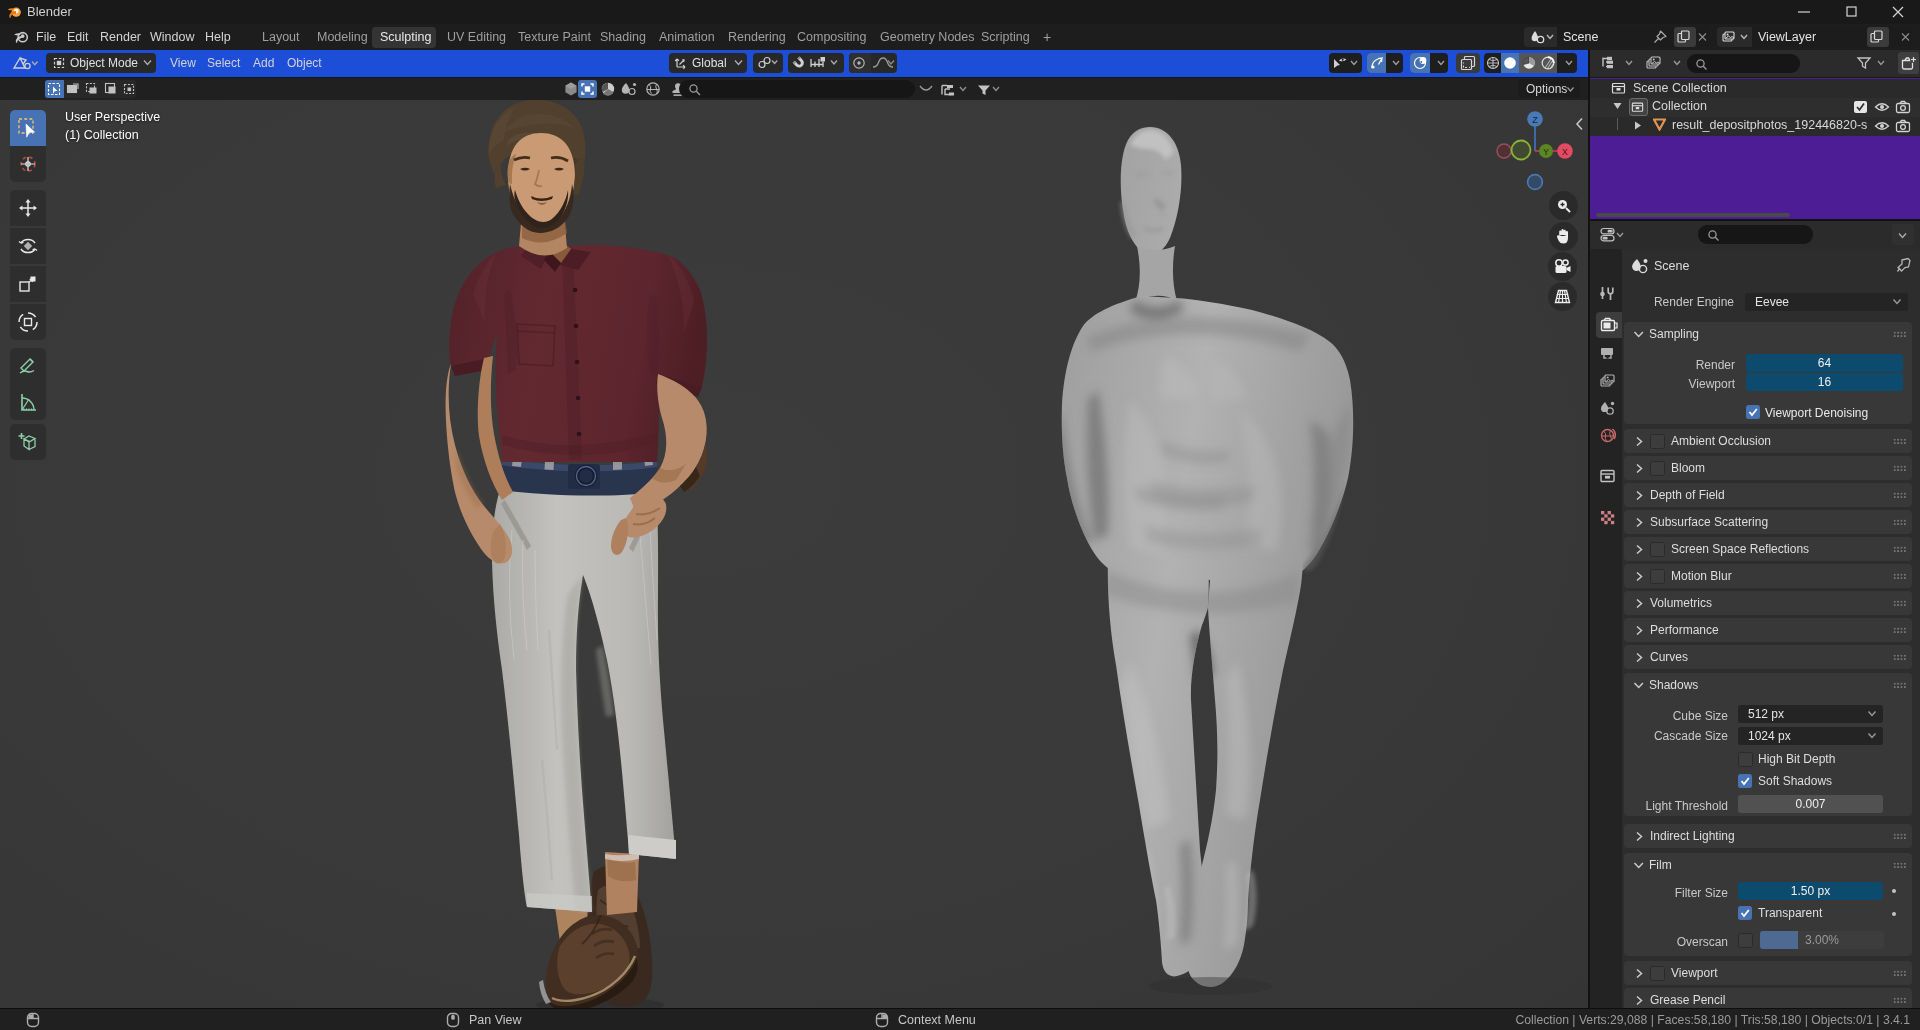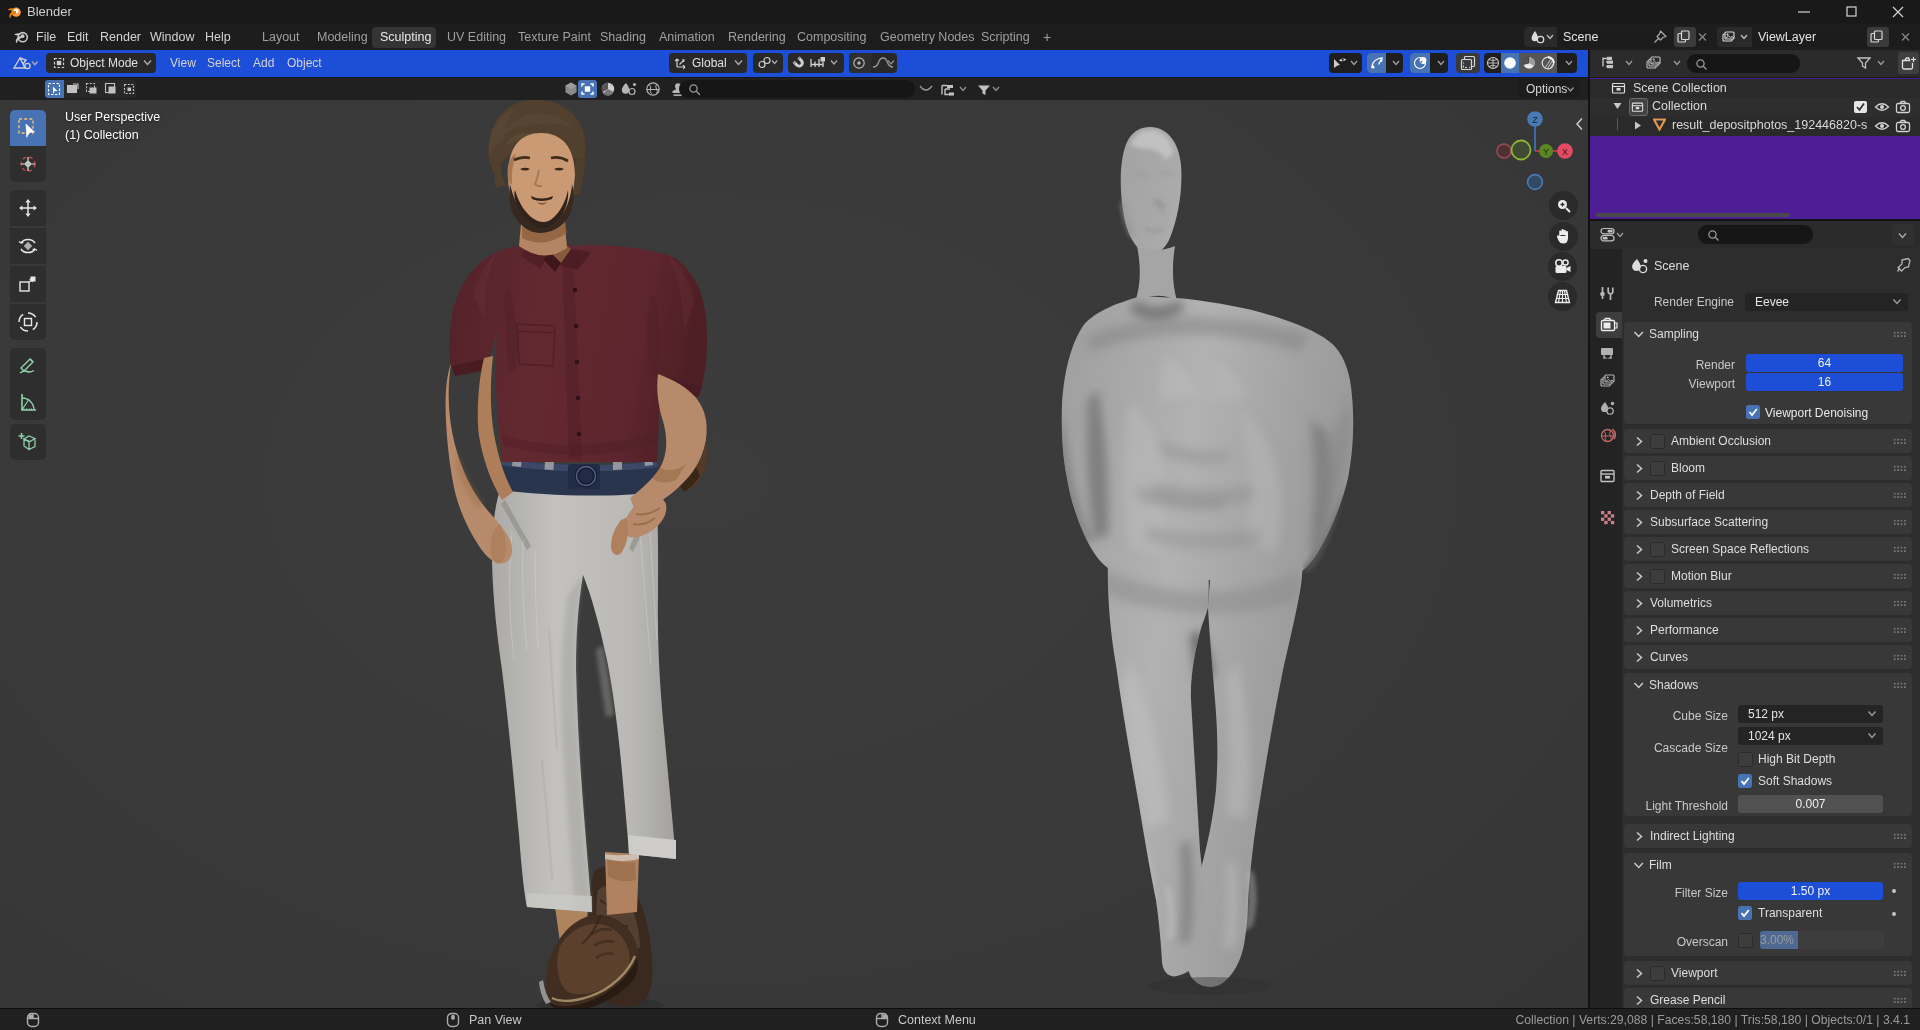--- a/index.html
+++ b/index.html
@@ -13,21 +13,21 @@
 #props{position:absolute;left:1622px;top:249px;width:298px;height:759px;background:#2d2d2d;overflow:hidden}
 #propshead{position:absolute;left:1590px;top:221px;width:330px;height:28px;background:#2b2b2b;border-bottom:1px solid #191919}
 #propstabs{position:absolute;left:1590px;top:249px;width:32px;height:759px;background:#232323}
 #statusbar{position:absolute;left:0;top:1008px;width:1920px;height:22px;background:#202020;border-top:1px solid #0e0e0e}
 .vborder{position:absolute;left:1588px;top:50px;width:2px;height:958px;background:#121212}
 .hborder{position:absolute;left:1590px;top:219px;width:330px;height:2px;background:#121212}
 .t{position:absolute;white-space:nowrap}
 .pbox{position:absolute;left:2px;width:288px;background:#383838;border-radius:4px}
 .lab{position:absolute;font-size:12px;color:#c8c8c8;text-align:center;white-space:nowrap}
 .phl{position:absolute;font-size:12px;color:#dedede;white-space:nowrap}
-.slider{position:absolute;background:#1d4ed8;border-radius:3px;color:#f0f0f0;font-size:12px;text-align:center;height:18px;line-height:18px}
+.slider{position:absolute;background:#0c4a6e;border-radius:3px;color:#f0f0f0;font-size:12px;text-align:center;height:18px;line-height:18px}
 .drop{position:absolute;background:#242424;border-radius:3px;color:#e4e4e4;font-size:12px;height:18px;line-height:18px}
 .cb{position:absolute;width:13px;height:13px;border-radius:2.5px;background:#3d3d3d;border:1px solid #2a2a2a}
 .cbc{position:absolute;width:14px;height:14px;border-radius:2.5px;background:#4772b3}
 .grip{position:absolute;width:13px;height:7px;background-image:radial-gradient(#777 34%,transparent 40%);background-size:3.4px 3.4px;right:6px}
 .dot{position:absolute;width:4px;height:4px;border-radius:2px;background:#c4c4c4}
 .menu{color:#d3d3d3;font-size:12.5px}
 .tab{color:#9f9f9f;font-size:12.5px}
 .tabactive{color:#e8e8e8;font-size:12.5px}
 </style>
 </head>
@@ -738,21 +738,21 @@
     <svg class="abs" style="left:9px;top:8px" width="12" height="10" viewBox="0 0 12 10">
         <path d="M1.5 2 l4.2 4.5 4.2-4.5" fill="none" stroke="#ccc" stroke-width="1.5"></path>
       </svg>
     <div class="phl" style="left:25px;top:5px">Shadows</div>
     <div class="grip" style="top:9px"></div>
     <div class="lab" style="right:184px;top:36px">Cube Size</div>
     <div class="drop" style="left:114px;top:32px;width:145px"><span style="padding-left:10px">512 px</span>
       <svg class="abs" style="right:5px;top:5px" width="11" height="9" viewBox="0 0 11 9">
           <path d="M1.5 1.5 l3.5 4 3.5-4" fill="none" stroke="#9a9a9a" stroke-width="1.4"></path>
         </svg></div>
-    <div class="lab" style="right:184px;top:68px">Cascade Size</div>
+    <div class="lab" style="right:184px;top:56px">Cascade Size</div>
     <div class="drop" style="left:114px;top:54px;width:145px"><span style="padding-left:10px">1024 px</span>
       <svg class="abs" style="right:5px;top:5px" width="11" height="9" viewBox="0 0 11 9">
           <path d="M1.5 1.5 l3.5 4 3.5-4" fill="none" stroke="#9a9a9a" stroke-width="1.4"></path>
         </svg></div>
     <div class="cb" style="left:114px;top:79px"></div>
     <div class="phl" style="left:134px;top:79px">High Bit Depth</div>
     <div class="cbc" style="left:114px;top:101px"><svg width="14" height="14" viewBox="0 0 14 14">
           <path d="M3.5 7 l2.5 3 L10.8 4" fill="none" stroke="#fff" stroke-width="1.8"></path>
         </svg></div>
     <div class="phl" style="left:134px;top:101px">Soft Shadows</div>
@@ -778,21 +778,21 @@
     <div class="dot" style="left:268px;top:36px"></div>
     <div class="cbc" style="left:114px;top:53px"><svg width="14" height="14" viewBox="0 0 14 14">
           <path d="M3.5 7 l2.5 3 L10.8 4" fill="none" stroke="#fff" stroke-width="1.8"></path>
         </svg></div>
     <div class="phl" style="left:134px;top:53px">Transparent</div>
     <div class="dot" style="left:268px;top:59px"></div>
     <div class="lab" style="right:184px;top:82px">Overscan</div>
     <div class="cb" style="left:114px;top:80px"></div>
     <div class="abs" style="left:136px;top:78px;width:124px;height:18px;background:#3d3d3d;border-radius:3px;overflow:hidden">
       <div class="abs" style="left:0;top:0;width:38px;height:18px;background:#4e6a93"></div>
-      <div class="abs" style="left:0;top:0;width:124px;color:#9a9a9a;font-size:12px;line-height:18px">3.00%</div>
+      <div class="abs" style="left:0;top:0;width:124px;text-align:center;color:#9a9a9a;font-size:12px;line-height:18px">3.00%</div>
     </div>
   </div>
   <div class="pbox" style="top:712px;height:24px">
     <svg class="abs" style="left:11px;top:7px" width="9" height="11" viewBox="0 0 9 11">
         <path d="M2 1.5 l4.5 4 L2 9.5" fill="none" stroke="#ccc" stroke-width="1.5"></path>
       </svg>
     <div class="cb" style="left:26px;top:5px"></div>
     <div class="phl" style="left:47px;top:5px">Viewport</div>
       <div class="grip" style="top:9px"></div>
   </div>

